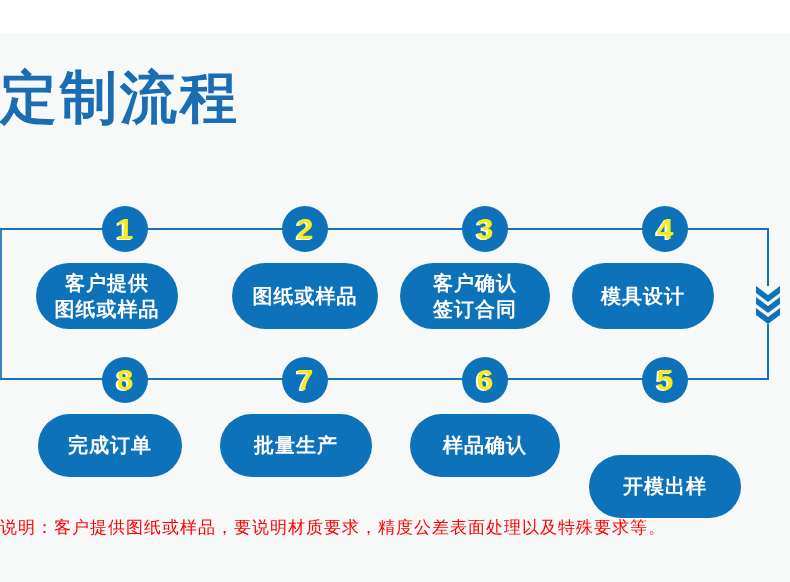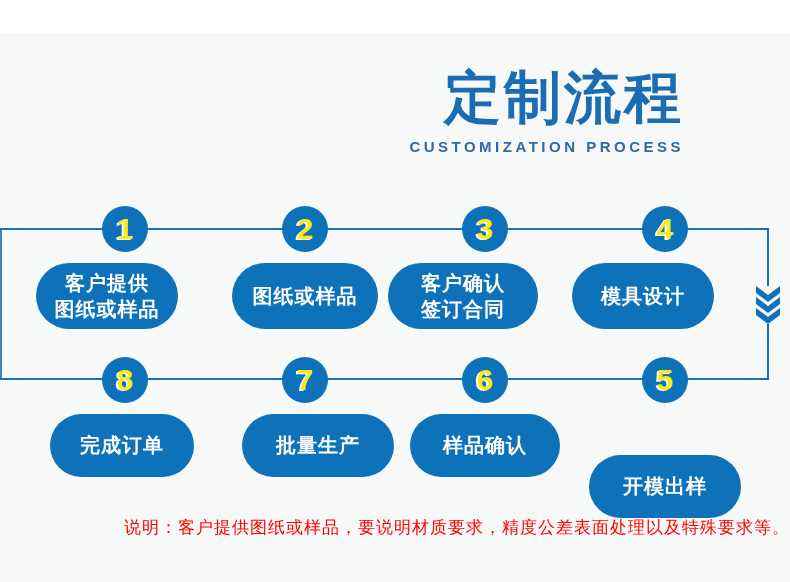--- a/index.html
+++ b/index.html
@@ -14,21 +14,21 @@
     background:#ffffff;
     overflow:hidden;
   }
   .gray-panel{
     position:absolute;left:0;top:33px;width:790px;height:549px;
     background:#f7f8f8;
   }
   
   .title-block{
     position:absolute;left:0;top:60px;width:684px;
-    text-align:right;
+    text-align:left;
   }
   .main-title{
     margin:0;
     font-size:57px;
     font-weight:900;
     letter-spacing:3px;
     color:#1a6db2;
     line-height:1.3;
   }
   .sub-title{
@@ -72,45 +72,44 @@
     z-index:2;
   }
   
   .r1 .circle{top:206px;}
   .r1 .pill{top:263px;height:66px;}
   .r2 .circle{top:357px;}
   .r2 .pill{top:414px;height:63px;}
   
   .s1 .circle{left:102px;} .s1 .pill{left:36px;width:142px;}
   .s2 .circle{left:282px;} .s2 .pill{left:232px;width:146px;}
-  .s3 .circle{left:462px;} .s3 .pill{left:388px;width:150px;text-align:right;}
+  .s3 .circle{left:462px;} .s3 .pill{left:400px;width:150px;text-align:right;}
   .s4 .circle{left:642px;} .s4 .pill{left:572px;width:142px;}
-  .s8 .circle{left:102px;} .s8 .pill{left:50px;width:144px;}
-  .s7 .circle{left:282px;} .s7 .pill{left:242px;width:152px;}
+  .s8 .circle{left:102px;} .s8 .pill{left:38px;width:144px;}
+  .s7 .circle{left:282px;} .s7 .pill{left:220px;width:152px;}
   .s6 .circle{left:462px;} .s6 .pill{left:410px;width:150px;text-align:center;}
   .s5 .circle{left:642px;} .s5 .pill{left:589px;width:152px;margin-top:41px;}
   
   .note{
     position:absolute;left:0;top:516px;width:790px;
-    text-align:right;
+    text-align:left;
     color:#ff0000;
     font-size:17px;
     font-weight:400;
     letter-spacing:1px;
   }
 </style>
 </head>
 <body>
 
 <div class="page">
   <div class="gray-panel"></div>
 
   <div class="title-block">
     <h1 class="main-title">定制流程</h1>
-    <p class="sub-title">CUSTOMIZATION PROCESS</p>
   </div>
 
   <div class="line line-h1"></div>
   <div class="line line-h2"></div>
   <div class="line line-v-right"></div>
   <div class="line line-v-left"></div>
 
   <svg class="chevrons" viewBox="0 0 26 38">
     <rect x="7" y="-2" width="12" height="42" fill="#f7f8f8"></rect>
     <path d="M1,0 L13,9 L25,0 L25,7 L13,16 L1,7 Z" fill="#0d72b9"></path>

